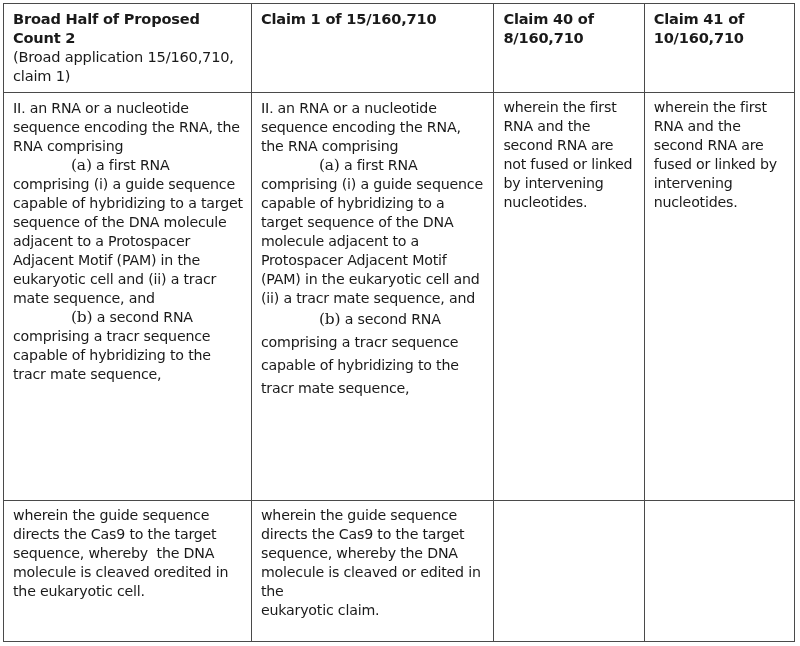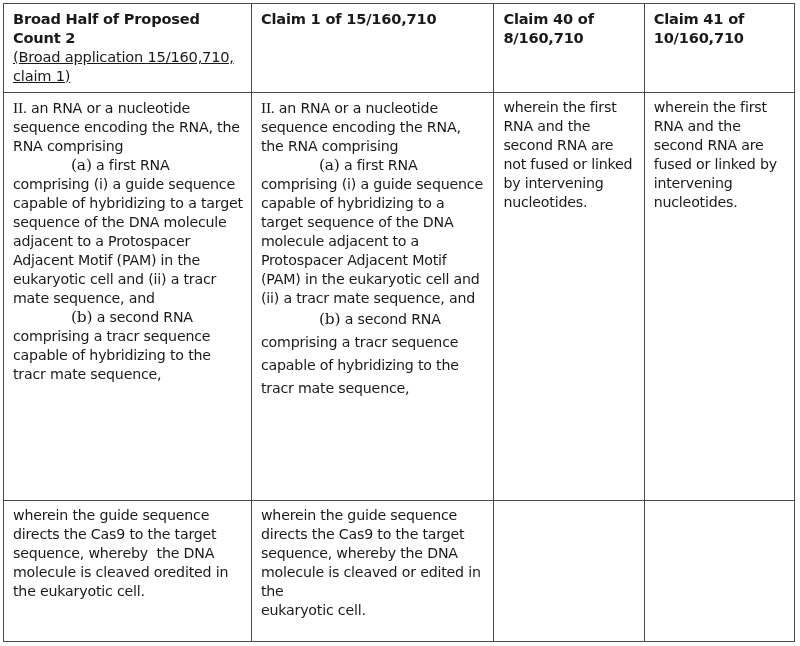--- a/index.html
+++ b/index.html
@@ -42,25 +42,24 @@
     .col1 { width: 226px; }
     .col2 { width: 221px; }
     .col3 { width: 137px; }
     .col4 { width: 137px; }
     .row-head { height: 88px; }
     .row-body { height: 406px; }
     .row-foot { height: 140px; margin-top: 16px; }
     .sub {
       font-weight: normal;
       display: block;
-      text-decoration: underline;
     }
     .line { display: block; }
     .roman {
-      font-family: Liberation Serif, serif;
+      font-family: Liberation Sans, sans-serif;
       font-size: 15.5px;
     }
     .indent { padding-left: 58px; display: block; }
     .serif-mark {
       font-family: "DejaVu Serif", serif;
       font-size: 15.5px;
     }
   </style>
 </head>
 <body>
@@ -120,21 +119,21 @@
       <span>wherein the first RNA and the second RNA are fused or linked by intervening nucleotides.</span>
     </td>
   </tr>
 
   <tr class="row-foot">
     <td>
       <span style="white-space:pre-wrap;">wherein the guide sequence directs the Cas9 to the target sequence, whereby  the DNA molecule is cleaved oredited in the eukaryotic cell.</span>
     </td>
     <td>
       <span class="line">wherein the guide sequence directs the Cas9 to the target sequence, whereby the DNA molecule is cleaved or edited in the</span>
-      <span class="line">eukaryotic cell.</span>
+      <span class="line">eukaryotic claim.</span>
     </td>
     <td>
       <span></span>
     </td>
     <td>
       <span></span>
     </td>
   </tr>
 </tbody>
   </table>

